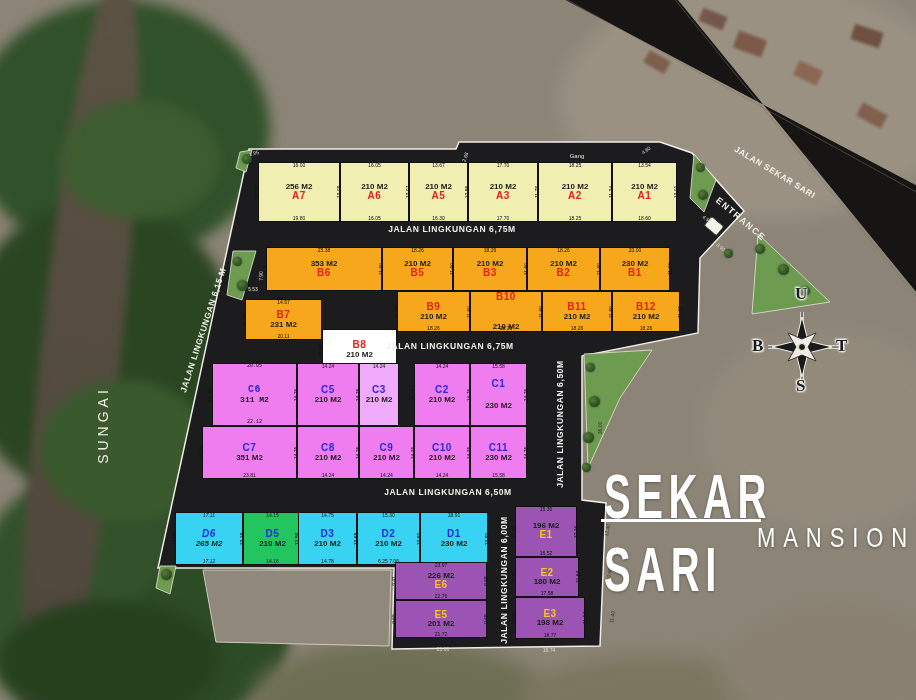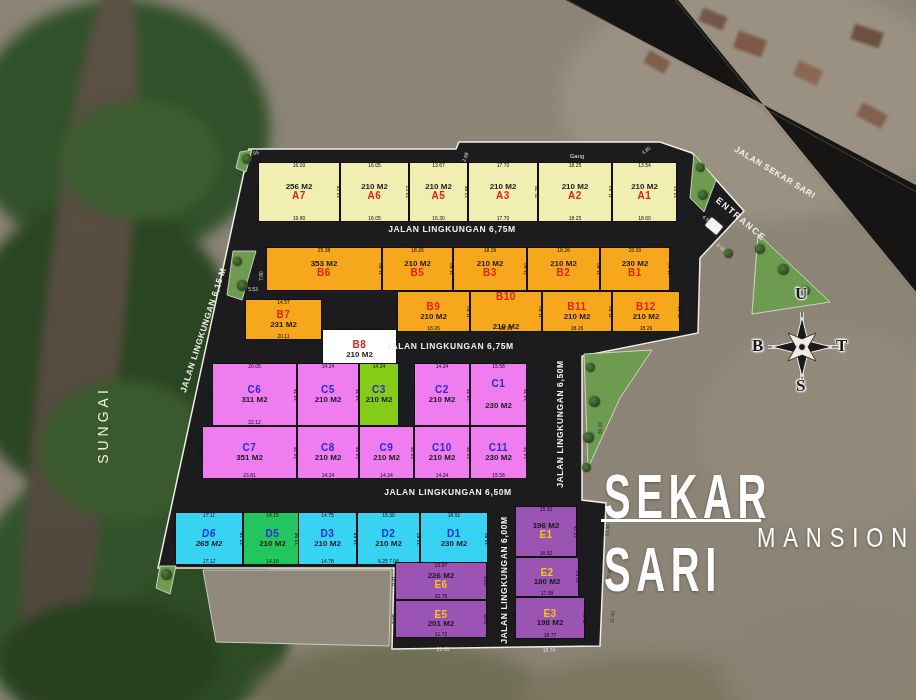--- a/index.html
+++ b/index.html
@@ -207,34 +207,34 @@
         <span class="dim db">18.26</span>
         <span class="dim dl">11.50</span>
       </div>
       <div class="lot" style="left: 612px; top: 291px; width: 68px; height: 41px; background: rgb(247, 167, 28);">
         <div class="lid" style="color:#e0231e">B12</div>
         <div class="lar">210 M2</div>
         <span class="dim db">18.26</span>
         <span class="dim dl">11.50</span>
         <span class="dim dr">11.50</span>
       </div>
-      <div class="lot" style="left: 212px; top: 363px; width: 85px; height: 63px; background: rgb(240, 125, 240);">
+      <div class="lot" style="left: 212px; top: 363px; width: 85px; height: 63px; background: rgb(240, 125, 240); font-family: Liberation Mono, monospace;">
         <div class="lid" style="color:#2a2ad8">C6</div>
         <div class="lar">311 M2</div>
         <span class="dim dt">20.05</span>
         <span class="dim db">22.12</span>
         <span class="dim dl">13.90</span>
       </div>
       <div class="lot" style="left: 297px; top: 363px; width: 62px; height: 63px; background: rgb(240, 125, 240);">
         <div class="lid" style="color:#2a2ad8">C5</div>
         <div class="lar">210 M2</div>
         <span class="dim dt">14.24</span>
         <span class="dim dl">14.75</span>
       </div>
-      <div class="lot" style="left: 359px; top: 363px; width: 40px; height: 63px; background: #84cc16;">
+      <div class="lot" style="left: 359px; top: 363px; width: 40px; height: 63px; background: #f0abfc;">
         <div class="lid" style="color:#2a2ad8">C3</div>
         <div class="lar">210 M2</div>
         <span class="dim dt">14.24</span>
         <span class="dim dl">14.75</span>
       </div>
       <div class="lot" style="left: 414px; top: 363px; width: 56px; height: 63px; background: rgb(240, 125, 240);">
         <div class="lid" style="color:#2a2ad8">C2</div>
         <div class="lar">210 M2</div>
         <span class="dim dt">14.24</span>
         <span class="dim dl">14.75</span>

